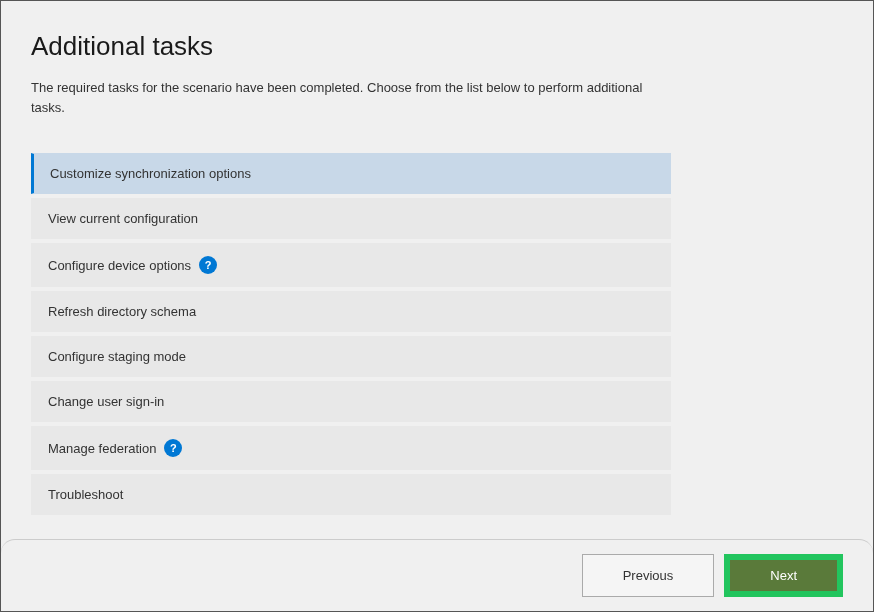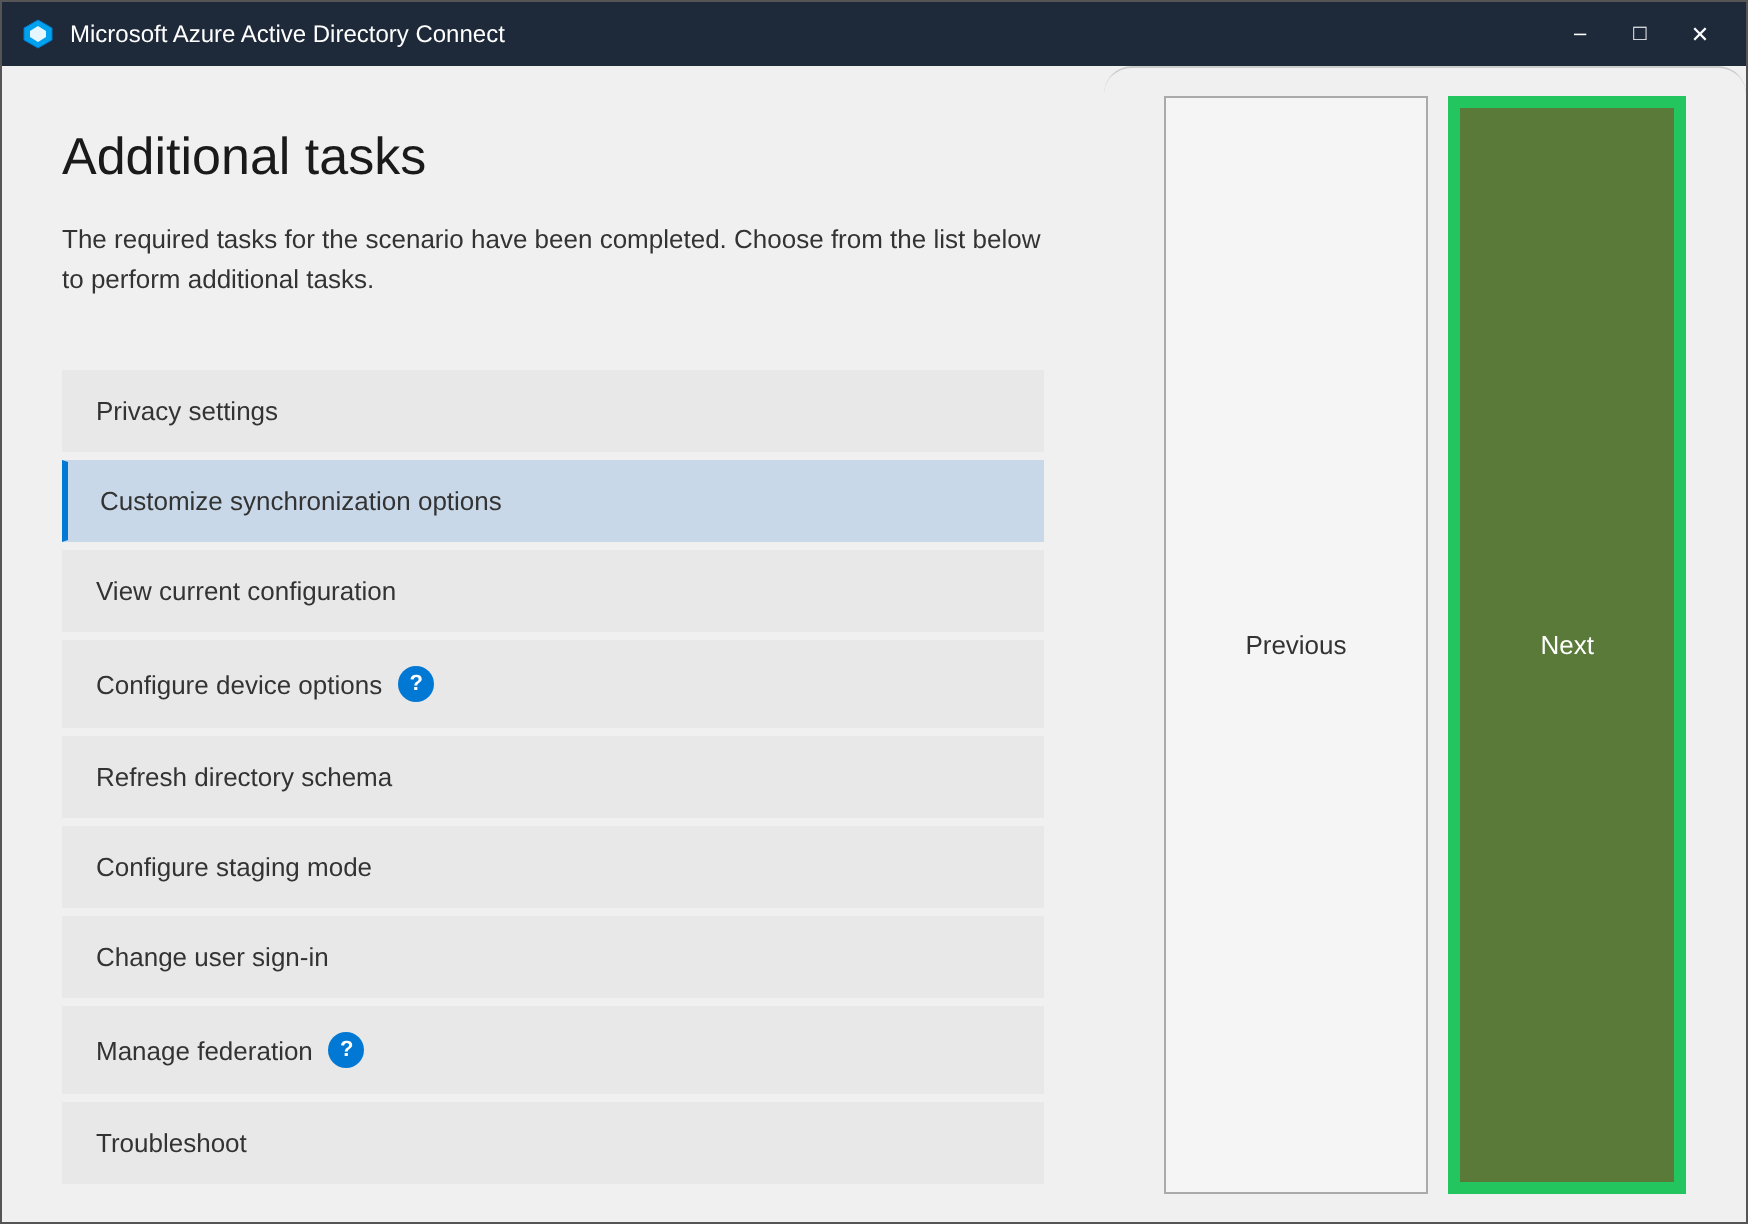--- a/index.html
+++ b/index.html
@@ -75,21 +75,21 @@
       cursor: pointer;
     }
     .sidebar-item.active {
       background: #0078d4;
       color: #fff;
     }
     .main-content {
       flex: 1;
       background: #f0f0f0;
       display: flex;
-      flex-direction: row;
+      flex-direction: column;
       overflow: hidden;
     }
     .main-inner {
       flex: 1;
       padding: 30px 30px 20px 30px;
       overflow-y: auto;
     }
     .page-title {
       font-size: 26px;
       font-weight: 300;
@@ -160,48 +160,31 @@
       background: #5a7a3a;
       color: #fff;
       border: 6px solid #22c55e;
     }
   </style>
 </head>
 <body>
 
 <div class="window">
 
-  <div class="title-bar">
-    <div class="title-bar-icon">
-      <svg width="16" height="16" viewBox="0 0 16 16">
-        <polygon points="8,1 15,5 15,11 8,15 1,11 1,5" fill="#00a2ed" stroke="#0078d4" stroke-width="0.5"></polygon>
-        <polygon points="8,4 12,6.5 12,9.5 8,12 4,9.5 4,6.5" fill="#fff" opacity="0.9"></polygon>
-      </svg>
-    </div>
-    <span class="title-bar-title">Microsoft Azure Active Directory Connect</span>
-    <div class="title-bar-controls">
-      <button class="title-bar-btn">–</button>
-      <button class="title-bar-btn">□</button>
-      <button class="title-bar-btn close">✕</button>
-    </div>
-  </div>
 
   <div class="content-area">
 
 
     <div class="main-content">
       <div class="main-inner">
         <h1 class="page-title">Additional tasks</h1>
         <p class="description">The required tasks for the scenario have been completed. Choose from the list below to perform additional tasks.</p>
 
         <div class="task-list">
 
-          <div class="task-item">
-            <span>Privacy settings</span>
-          </div>
 
           <div class="task-item selected">
             <span>Customize synchronization options</span>
           </div>
 
           <div class="task-item">
             <span>View current configuration</span>
           </div>
 
           <div class="task-item">

